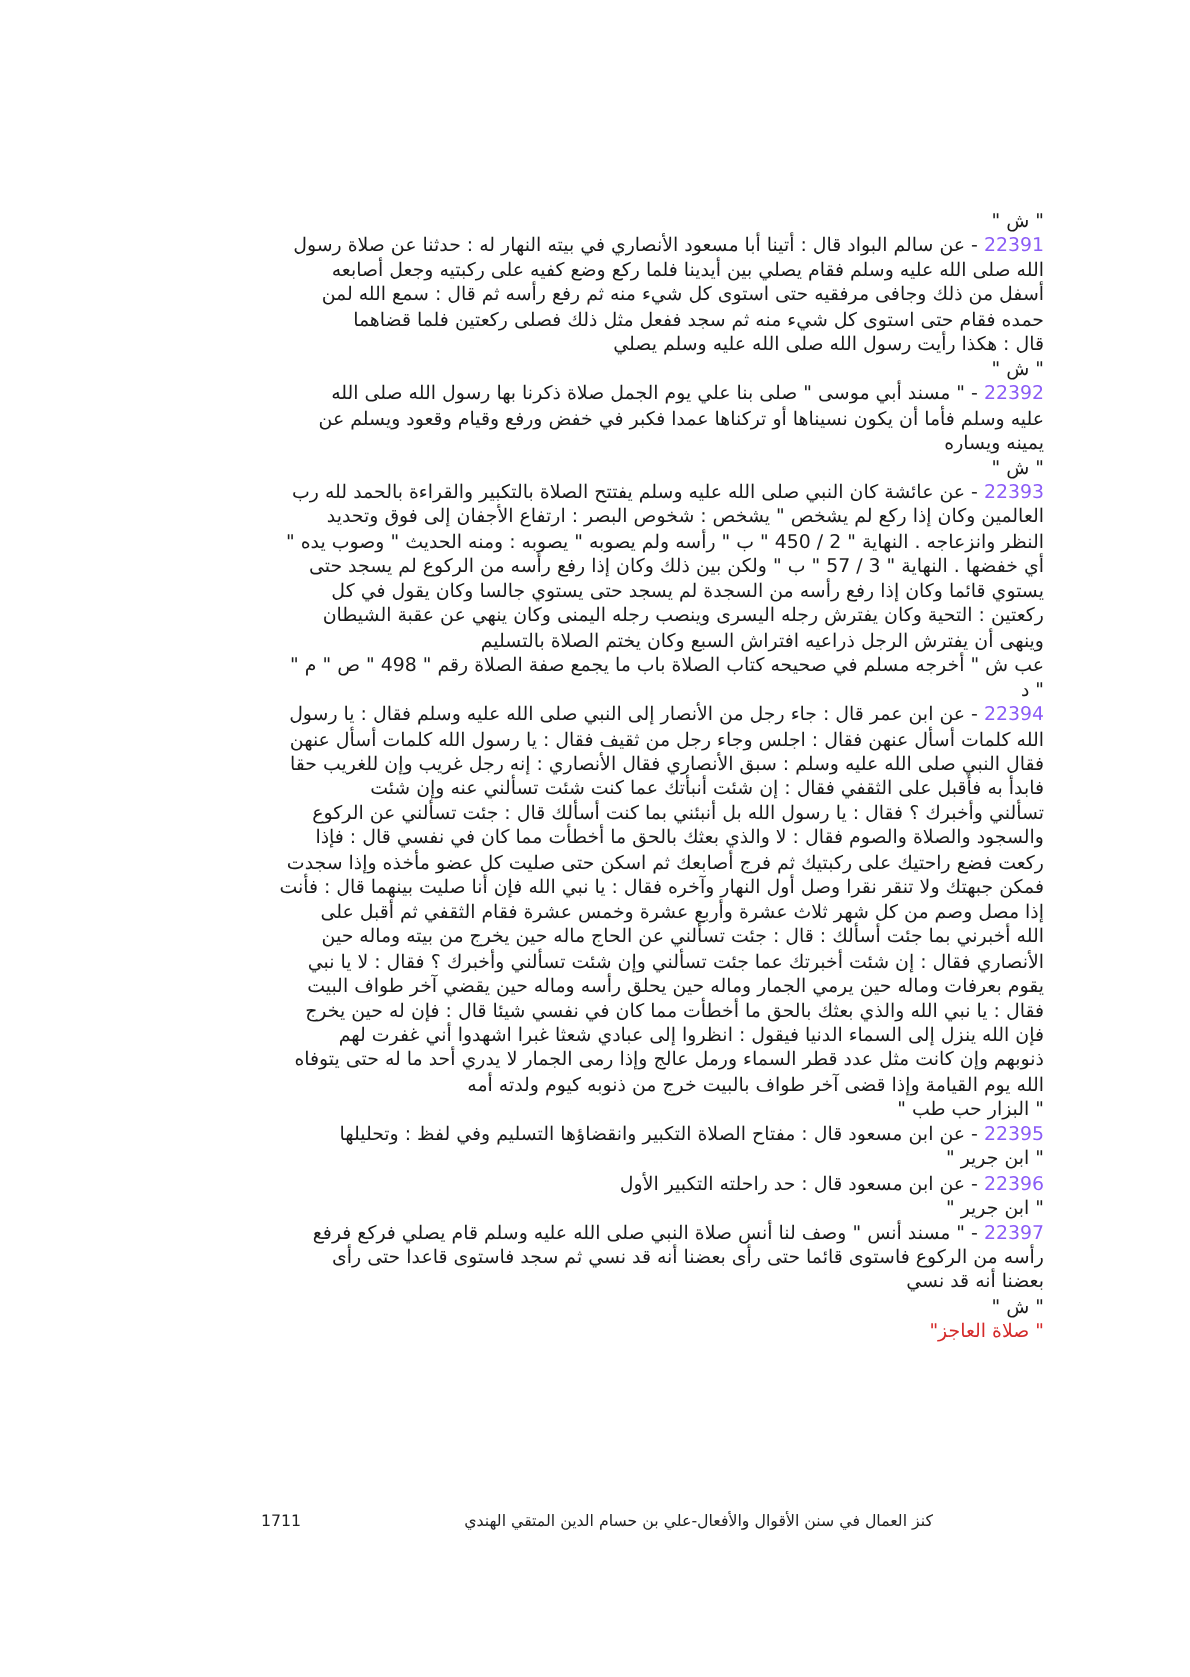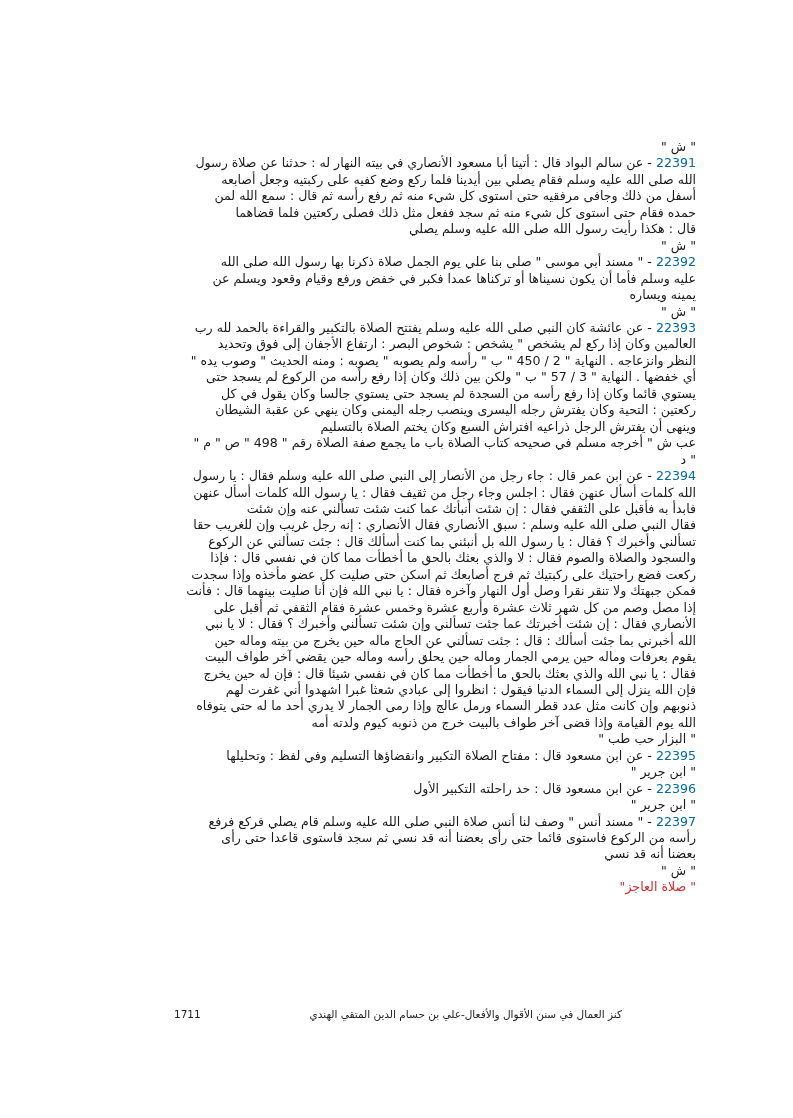--- a/index.html
+++ b/index.html
@@ -11,21 +11,21 @@
     left: 104px;
     width: 592px;
     direction: rtl;
     text-align: right;
     font-family: "DejaVu Sans", sans-serif;
     font-size: 12.6px;
     line-height: 16.45px;
     color: #1a1a1a;
   }
   .line { display: block; white-space: nowrap; }
-  .num { color: #0369a1; }
+  .num { color: #8b5cf6; }
   .red { color: #d42a2a; }
   .footer {
     position: absolute;
     top: 1008px;
     left: 170px;
     width: 452px;
     font-family: "DejaVu Sans", sans-serif;
     font-size: 10.5px;
     color: #222;
     height: 16px;
@@ -53,29 +53,29 @@
       <span class="line">العالمين وكان إذا ركع لم يشخص " يشخص : شخوص البصر : ارتفاع الأجفان إلى فوق وتحديد</span>
       <span class="line">النظر وانزعاجه . النهاية " 2 / 450 " ب " رأسه ولم يصوبه " يصوبه : ومنه الحديث " وصوب يده "</span>
       <span class="line">أي خفضها . النهاية " 3 / 57 " ب " ولكن بين ذلك وكان إذا رفع رأسه من الركوع لم يسجد حتى</span>
       <span class="line">يستوي قائما وكان إذا رفع رأسه من السجدة لم يسجد حتى يستوي جالسا وكان يقول في كل</span>
       <span class="line">ركعتين : التحية وكان يفترش رجله اليسرى وينصب رجله اليمنى وكان ينهي عن عقبة الشيطان</span>
       <span class="line">وينهى أن يفترش الرجل ذراعيه افتراش السبع وكان يختم الصلاة بالتسليم</span>
       <span class="line">عب ش " أخرجه مسلم في صحيحه كتاب الصلاة باب ما يجمع صفة الصلاة رقم " 498 " ص " م "</span>
       <span class="line">" د</span>
       <span class="line"><span class="num">22394</span><span> - عن ابن عمر قال : جاء رجل من الأنصار إلى النبي صلى الله عليه وسلم فقال : يا رسول</span></span>
       <span class="line">الله كلمات أسأل عنهن فقال : اجلس وجاء رجل من ثقيف فقال : يا رسول الله كلمات أسأل عنهن</span>
+      <span class="line">فقال النبي صلى الله عليه وسلم : سبق الأنصاري فقال الأنصاري : إنه رجل غريب وإن للغريب حقا</span>
       <span class="line">فابدأ به فأقبل على الثقفي فقال : إن شئت أنبأتك عما كنت شئت تسألني عنه وإن شئت</span>
-      <span class="line">فقال النبي صلى الله عليه وسلم : سبق الأنصاري فقال الأنصاري : إنه رجل غريب وإن للغريب حقا</span>
       <span class="line">تسألني وأخبرك ؟ فقال : يا رسول الله بل أنبئني بما كنت أسألك قال : جئت تسألني عن الركوع</span>
       <span class="line">والسجود والصلاة والصوم فقال : لا والذي بعثك بالحق ما أخطأت مما كان في نفسي قال : فإذا</span>
       <span class="line">ركعت فضع راحتيك على ركبتيك ثم فرج أصابعك ثم اسكن حتى صليت كل عضو مأخذه وإذا سجدت</span>
       <span class="line">فمكن جبهتك ولا تنقر نقرا وصل أول النهار وآخره فقال : يا نبي الله فإن أنا صليت بينهما قال : فأنت</span>
       <span class="line">إذا مصل وصم من كل شهر ثلاث عشرة وأربع عشرة وخمس عشرة فقام الثقفي ثم أقبل على</span>
+      <span class="line">الله أخبرني بما جئت أسألك : قال : جئت تسألني عن الحاج ماله حين يخرج من بيته وماله حين</span>
       <span class="line">الأنصاري فقال : إن شئت أخبرتك عما جئت تسألني وإن شئت تسألني وأخبرك ؟ فقال : لا يا نبي</span>
-      <span class="line">الله أخبرني بما جئت أسألك : قال : جئت تسألني عن الحاج ماله حين يخرج من بيته وماله حين</span>
       <span class="line">يقوم بعرفات وماله حين يرمي الجمار وماله حين يحلق رأسه وماله حين يقضي آخر طواف البيت</span>
       <span class="line">فقال : يا نبي الله والذي بعثك بالحق ما أخطأت مما كان في نفسي شيئا قال : فإن له حين يخرج</span>
       <span class="line">فإن الله ينزل إلى السماء الدنيا فيقول : انظروا إلى عبادي شعثا غبرا اشهدوا أني غفرت لهم</span>
       <span class="line">ذنوبهم وإن كانت مثل عدد قطر السماء ورمل عالج وإذا رمى الجمار لا يدري أحد ما له حتى يتوفاه</span>
       <span class="line">الله يوم القيامة وإذا قضى آخر طواف بالبيت خرج من ذنوبه كيوم ولدته أمه</span>
       <span class="line">" البزار حب طب "</span>
       <span class="line"><span class="num">22395</span><span> - عن ابن مسعود قال : مفتاح الصلاة التكبير وانقضاؤها التسليم وفي لفظ : وتحليلها</span></span>
       <span class="line">" ابن جرير "</span>
       <span class="line"><span class="num">22396</span><span> - عن ابن مسعود قال : حد راحلته التكبير الأول</span></span>
       <span class="line">" ابن جرير "</span>

